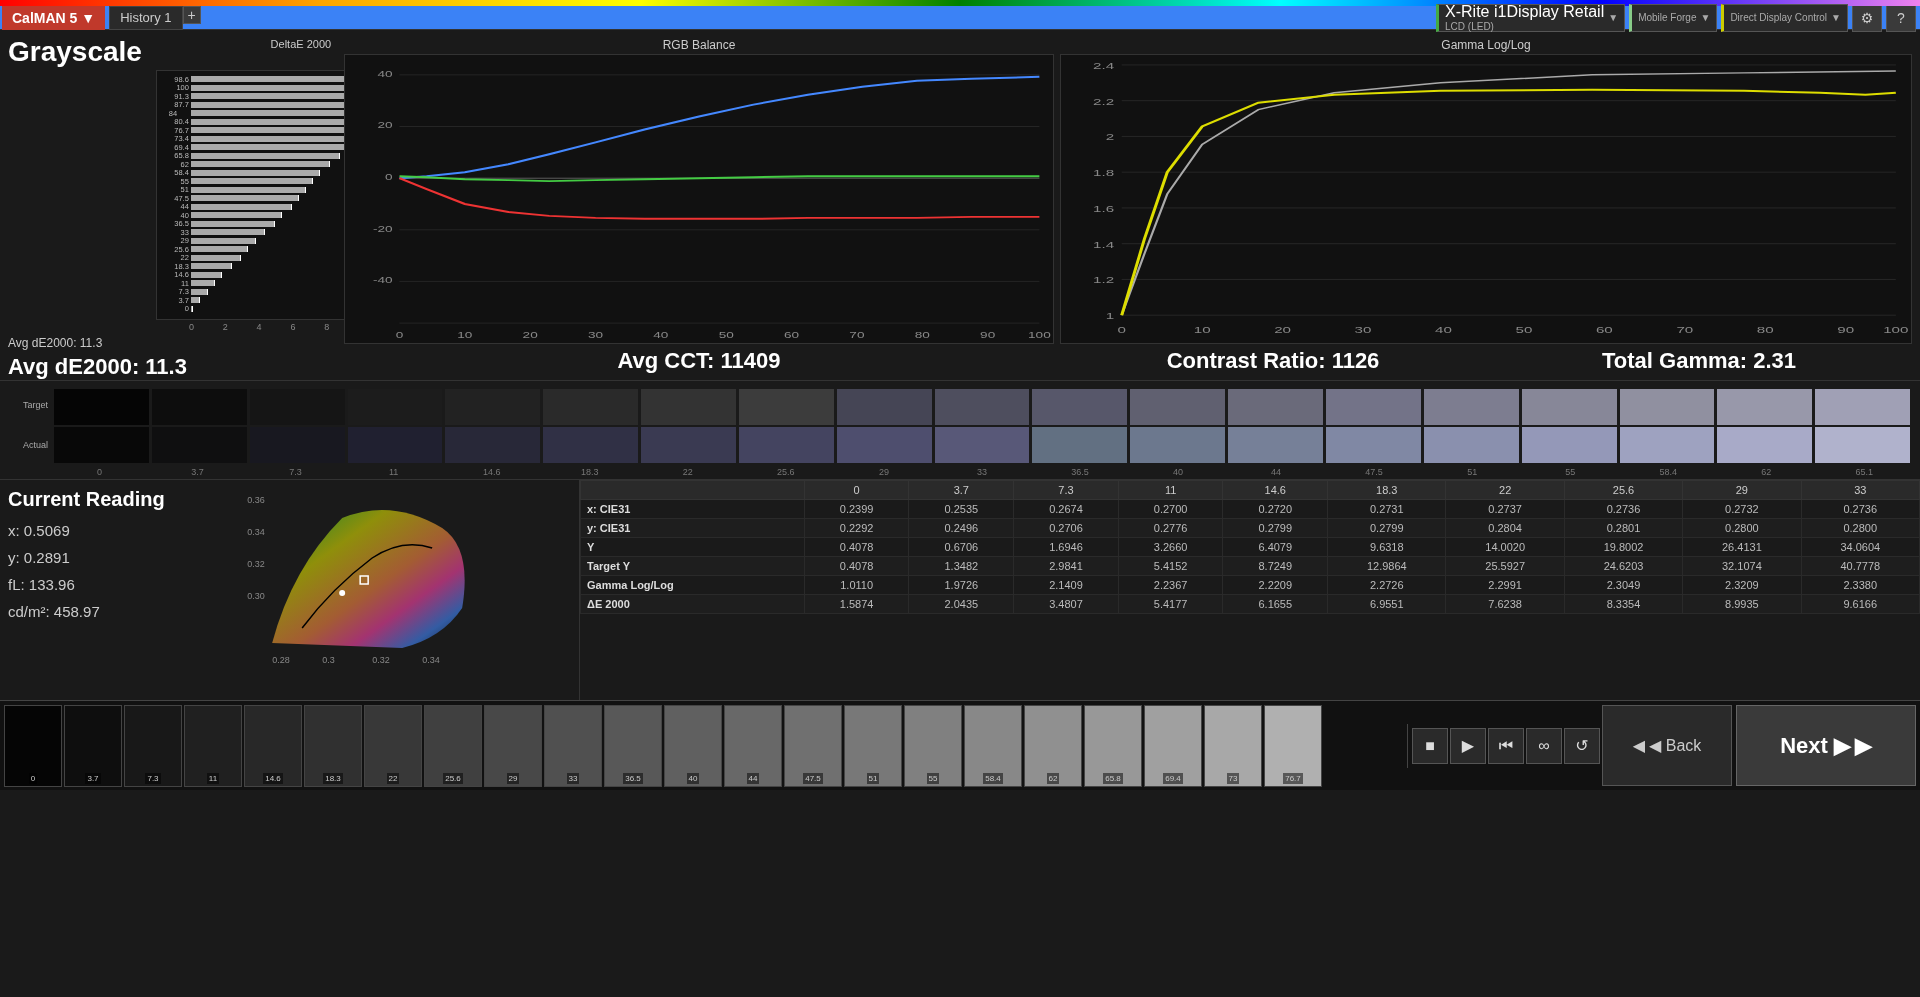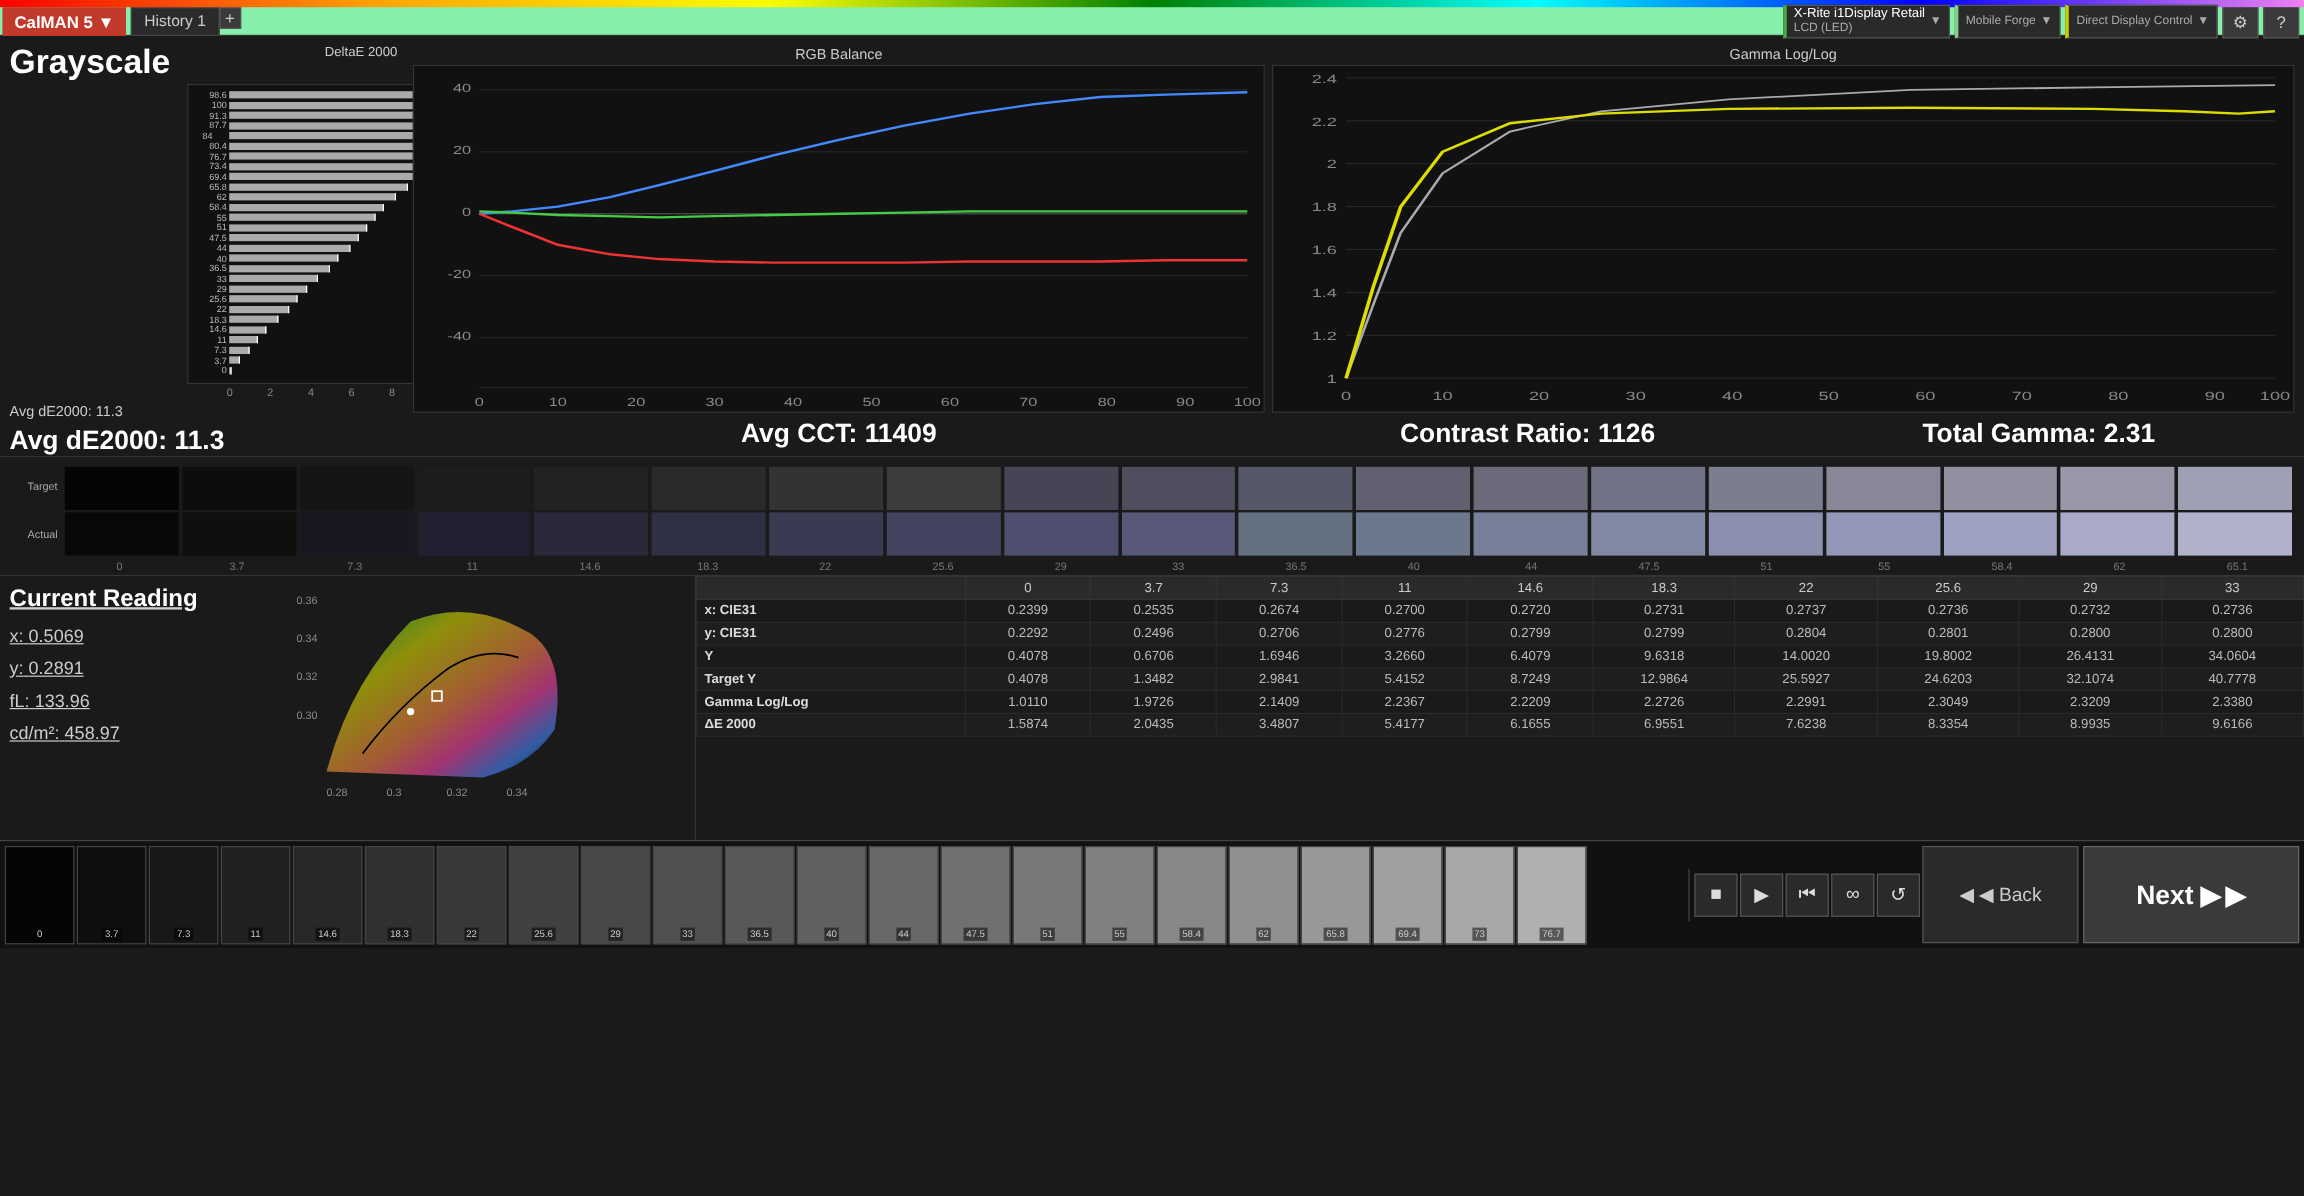--- a/index.html
+++ b/index.html
@@ -12,21 +12,21 @@
       height: 997px;
       overflow: hidden;
       position: relative;
     }
 
     
     #top-bar {
       display: flex;
       align-items: center;
       height: 30px;
-      background: #86efac;
+      background: #3b82f6;
       border-bottom: 1px solid #333;
       position: relative;
     }
     #rainbow-bar {
       position: absolute;
       top: 0; left: 0; right: 0;
       height: 6px;
       background: linear-gradient(to right, red, orange, yellow, green, cyan, blue, violet);
     }
     #calman-logo {
@@ -88,21 +88,21 @@
       color: #ddd;
       position: relative;
     }
     .top-dropdown .dropdown-label {
       display: flex;
       flex-direction: column;
       line-height: 1.2;
     }
     .top-dropdown .dropdown-label span:first-child {
       color: white;
-      font-size: 11px;
+      font-size: 16px;
     }
     .top-dropdown .dropdown-label span:last-child {
       color: #aaa;
       font-size: 10px;
     }
     .dropdown-arrow {
       font-size: 10px;
       color: #aaa;
     }
     .dd-green { border-left: 3px solid #4a4; }
@@ -305,21 +305,20 @@
       min-height: 0;
     }
     #bottom-left {
       width: 580px;
       flex-shrink: 0;
       display: flex;
       flex-direction: column;
       padding: 8px 12px 8px 8px;
       border-right: 1px solid #333;
       gap: 4px;
-      text-decoration: underline;
     }
     #bottom-right {
       flex: 1;
       overflow: auto;
     }
     #top-charts-row {
       display: flex;
       gap: 6px;
       padding: 8px 8px 0 8px;
       align-items: flex-start;

